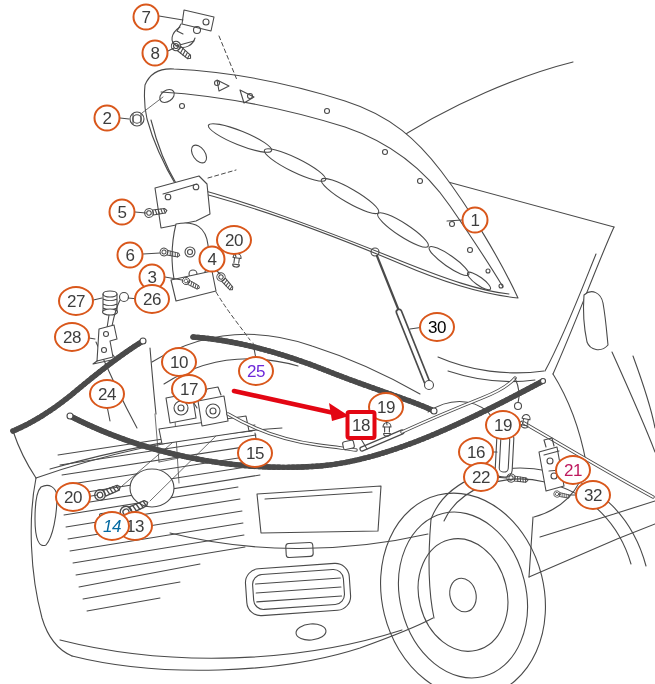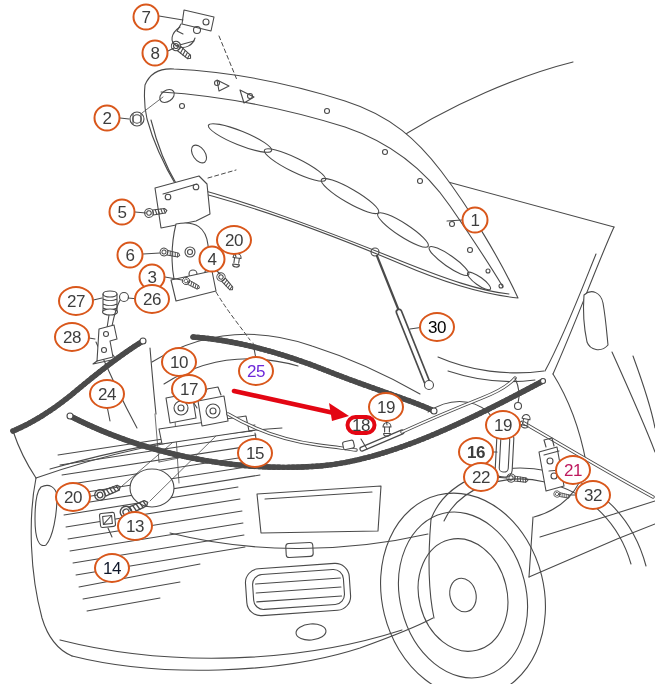--- a/index.html
+++ b/index.html
@@ -22,21 +22,21 @@
   #art .cyl-c{stroke:#fff;stroke-width:3.6;}
   #art .red-l{stroke:var(--highlight,#e30613);stroke-width:4.6;}
   #art .red-f{fill:var(--highlight,#e30613);stroke:none;}
   #callout-layer{position:absolute;left:0;top:0;width:100%;height:100%;z-index:3;}
   .callout{position:absolute;display:flex;align-items:center;justify-content:center;
     box-sizing:border-box;background:#fff;border:2px solid var(--callout,#d9571b);
     color:#3d3d3d;font-size:17px;line-height:1;transform:translate(-50%,-50%);
     letter-spacing:-.5px;}
   .callout.one{width:27px;height:27px;border-radius:50%;}
   .callout.two{width:36px;height:30px;border-radius:50%;}
-  .callout.box{width:31px;height:20px;border-radius:14px;
+  .callout.box{width:31px;height:30px;border-radius:4px;
     border:4px solid var(--highlight,#e30613);}
 </style>
 </head>
 <body>
 
 <div id="stage">
 <svg id="art" width="655" height="684" viewBox="0 0 655 684">
 
   <defs>
     <g id="screw">
@@ -290,20 +290,20 @@
       <div class="callout two" style="left: 437px; top: 327px; color: #000000;">30</div>
       <div class="callout two" style="left: 179px; top: 362px; color: rgb(61, 61, 61);">10</div>
       <div class="callout two" style="left: 189px; top: 389px; color: rgb(61, 61, 61);">17</div>
       <div class="callout two" style="left: 256px; top: 371px; color: #6d28d9;">25</div>
       <div class="callout two" style="left: 255px; top: 421px; color: rgb(61, 61, 61); margin-top: 32px;">15</div>
       <div class="callout two" style="left: 386px; top: 407px; color: rgb(61, 61, 61);">19</div>
       <div class="callout box" style="left: 361px; top: 425px; color: rgb(61, 61, 61);">18</div>
       <div class="callout two" style="left: 107px; top: 394px; color: rgb(61, 61, 61);">24</div>
       <div class="callout two" style="left: 73px; top: 497px; color: rgb(61, 61, 61);">20</div>
       <div class="callout two" style="left: 135px; top: 526px; color: rgb(61, 61, 61); text-align: center;">13</div>
-      <div class="callout two" style="left: 112px; top: 568px; color: #0f172a;">14</div>
+      <div class="callout two" style="left: 112px; top: 526px; color: #0369a1; font-style: italic;">14</div>
       <div class="callout two" style="left: 503px; top: 425px; color: rgb(61, 61, 61);">19</div>
-      <div class="callout two" style="left: 476px; top: 452px; color: rgb(61, 61, 61); font-weight: bold;">16</div>
+      <div class="callout two" style="left: 476px; top: 452px; color: rgb(61, 61, 61);">16</div>
       <div class="callout two" style="left: 481px; top: 477px; color: rgb(61, 61, 61);">22</div>
       <div class="callout two" style="left: 573px; top: 470px; color: #be185d;">21</div>
       <div class="callout two" style="left: 593px; top: 495px; color: rgb(61, 61, 61);">32</div>
     </div>
 </div>
 
 </body></html>

